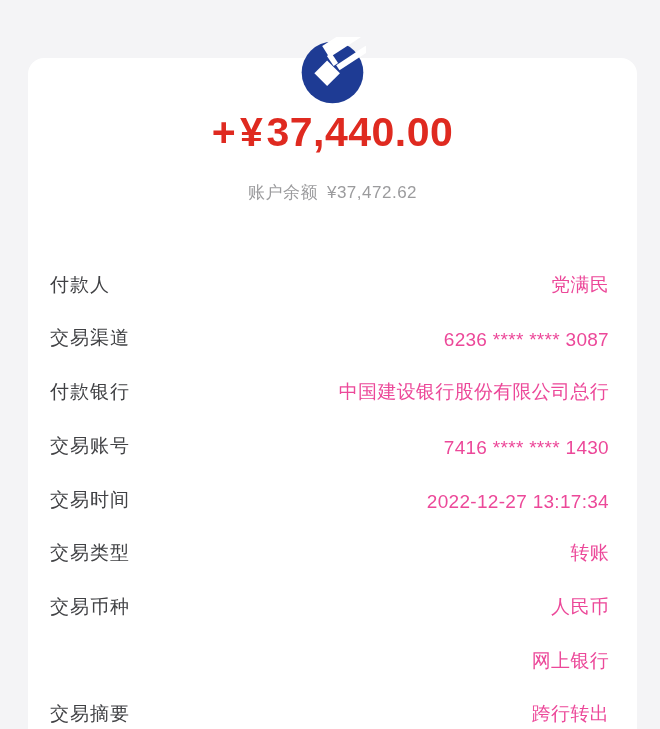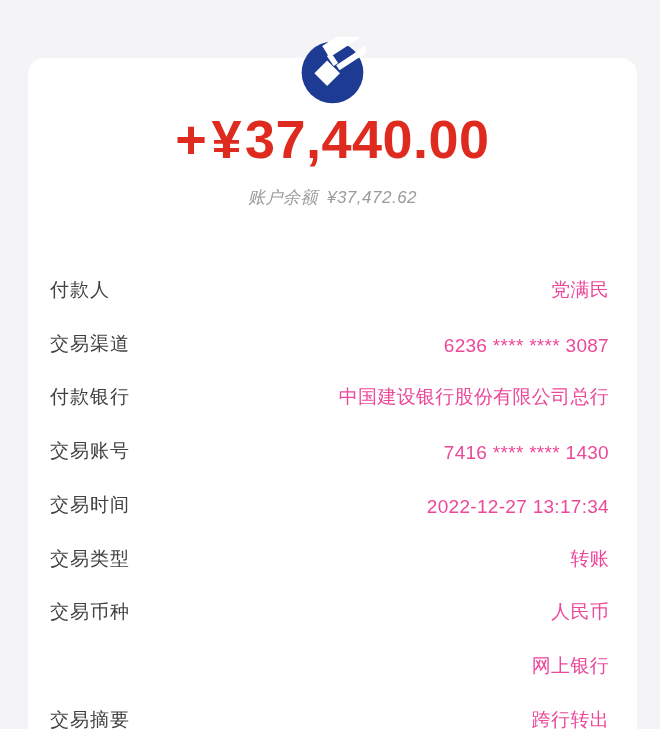--- a/index.html
+++ b/index.html
@@ -21,34 +21,33 @@
     position:absolute;
     left:299px;top:37px;
     width:67px;height:67px;
     z-index:5;
   }
   .logo-wrap svg{display:block;width:100%;height:100%;}
   .amount-row{
     text-align:center;
     margin-top:52px;
     font-weight:bold;
-    font-size:54px;
+    font-size:41px;
     letter-spacing:0.5px;
     line-height:1.1;
     white-space:nowrap;
   }
   .amount-row .sign{margin-right:4px;}
   .amount-row .currency{margin-right:3px;}
   .balance-row{
     text-align:center;
-    margin-top:17px;
+    margin-top:26px;
     font-size:17px;
     color:#9b9b9d;
     letter-spacing:0.5px;
-    font-style:italic;
   }
   .balance-row .bal-label{margin-right:9px;}
   .details{
     margin-top:40px;
     padding:0;
   }
   .detail-row{
     height:53.7px;
     display:flex;
     align-items:flex-end;

